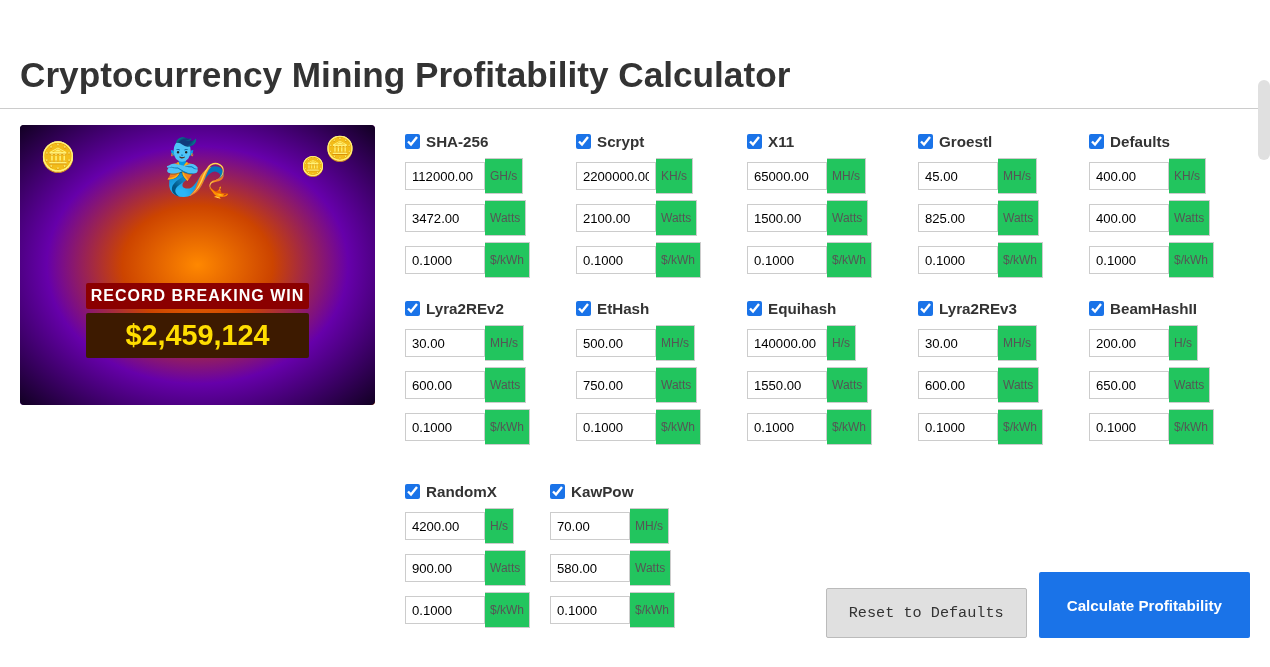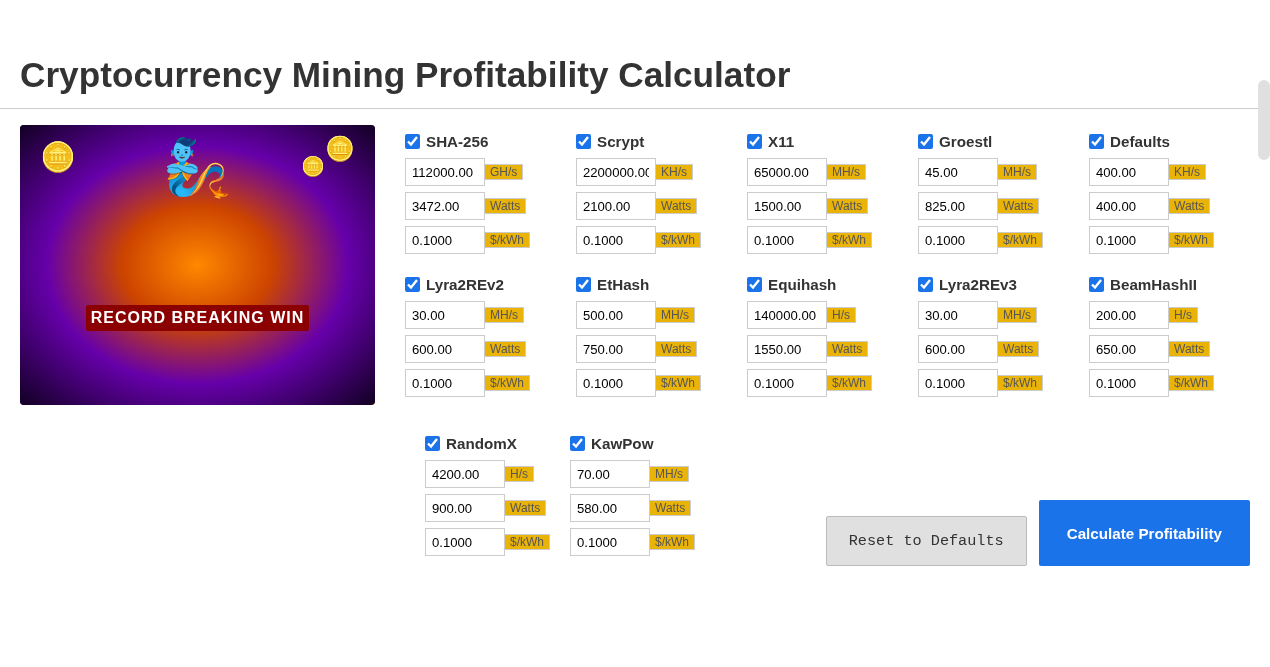--- a/index.html
+++ b/index.html
@@ -82,36 +82,35 @@
     }
     .input-row input[type="text"] {
       width: 80px;
       border: 1px solid #ccc;
       padding: 4px 6px;
       font-size: 0.82rem;
       outline: none;
       height: 28px;
     }
     .unit-badge {
-      background: #eab308;
+      background: #22c55e;
       border: 1px solid #ccc;
       border-left: none;
       padding: 4px 5px;
       font-size: 0.75rem;
       color: #555;
-      height: 16px;
+      height: 36px;
       display: flex;
       align-items: center;
       white-space: nowrap;
     }
     .bottom-section {
       display: flex;
       padding: 0 20px 20px 20px;
       gap: 28px;
-      margin-left: 20px;
     }
     .bottom-buttons {
       display: flex;
       align-items: flex-end;
       justify-content: flex-end;
       flex: 1;
       gap: 12px;
       padding-bottom: 4px;
     }
     .btn-reset {
@@ -156,20 +155,23 @@
   <div class="ad-banner">
     <div class="ad-banner-inner">
       <div class="ad-character">🧞</div>
       <div style="position:absolute; top:15px; left:20px; font-size:1.8rem;">🪙</div>
       <div style="position:absolute; top:10px; right:20px; font-size:1.5rem;">🪙</div>
       <div style="position:absolute; top:30px; right:50px; font-size:1.2rem;">🪙</div>
       <div style="margin-top:110px;">
         <div style="background:#8B0000; padding:4px 5px; margin-bottom:4px; border-radius:2px;">
           <span style="color:#fff; font-weight:900; font-size:1rem; letter-spacing:1px;">RECORD BREAKING WIN</span>
         </div>
+        <div style="background:#3d1a00; padding:6px 16px; border-radius:2px; text-align:center;">
+          <span style="color:#ffdd00; font-weight:900; font-size:1.8rem;">$2,459,124</span>
+        </div>
       </div>
     </div>
   </div>
 
   <div class="algorithms-grid" id="algo-grid">
   <div class="algo-block">
         <div class="algo-header">
           <input type="checkbox" checked="" style="">
           <span>SHA-256</span>
         </div>

